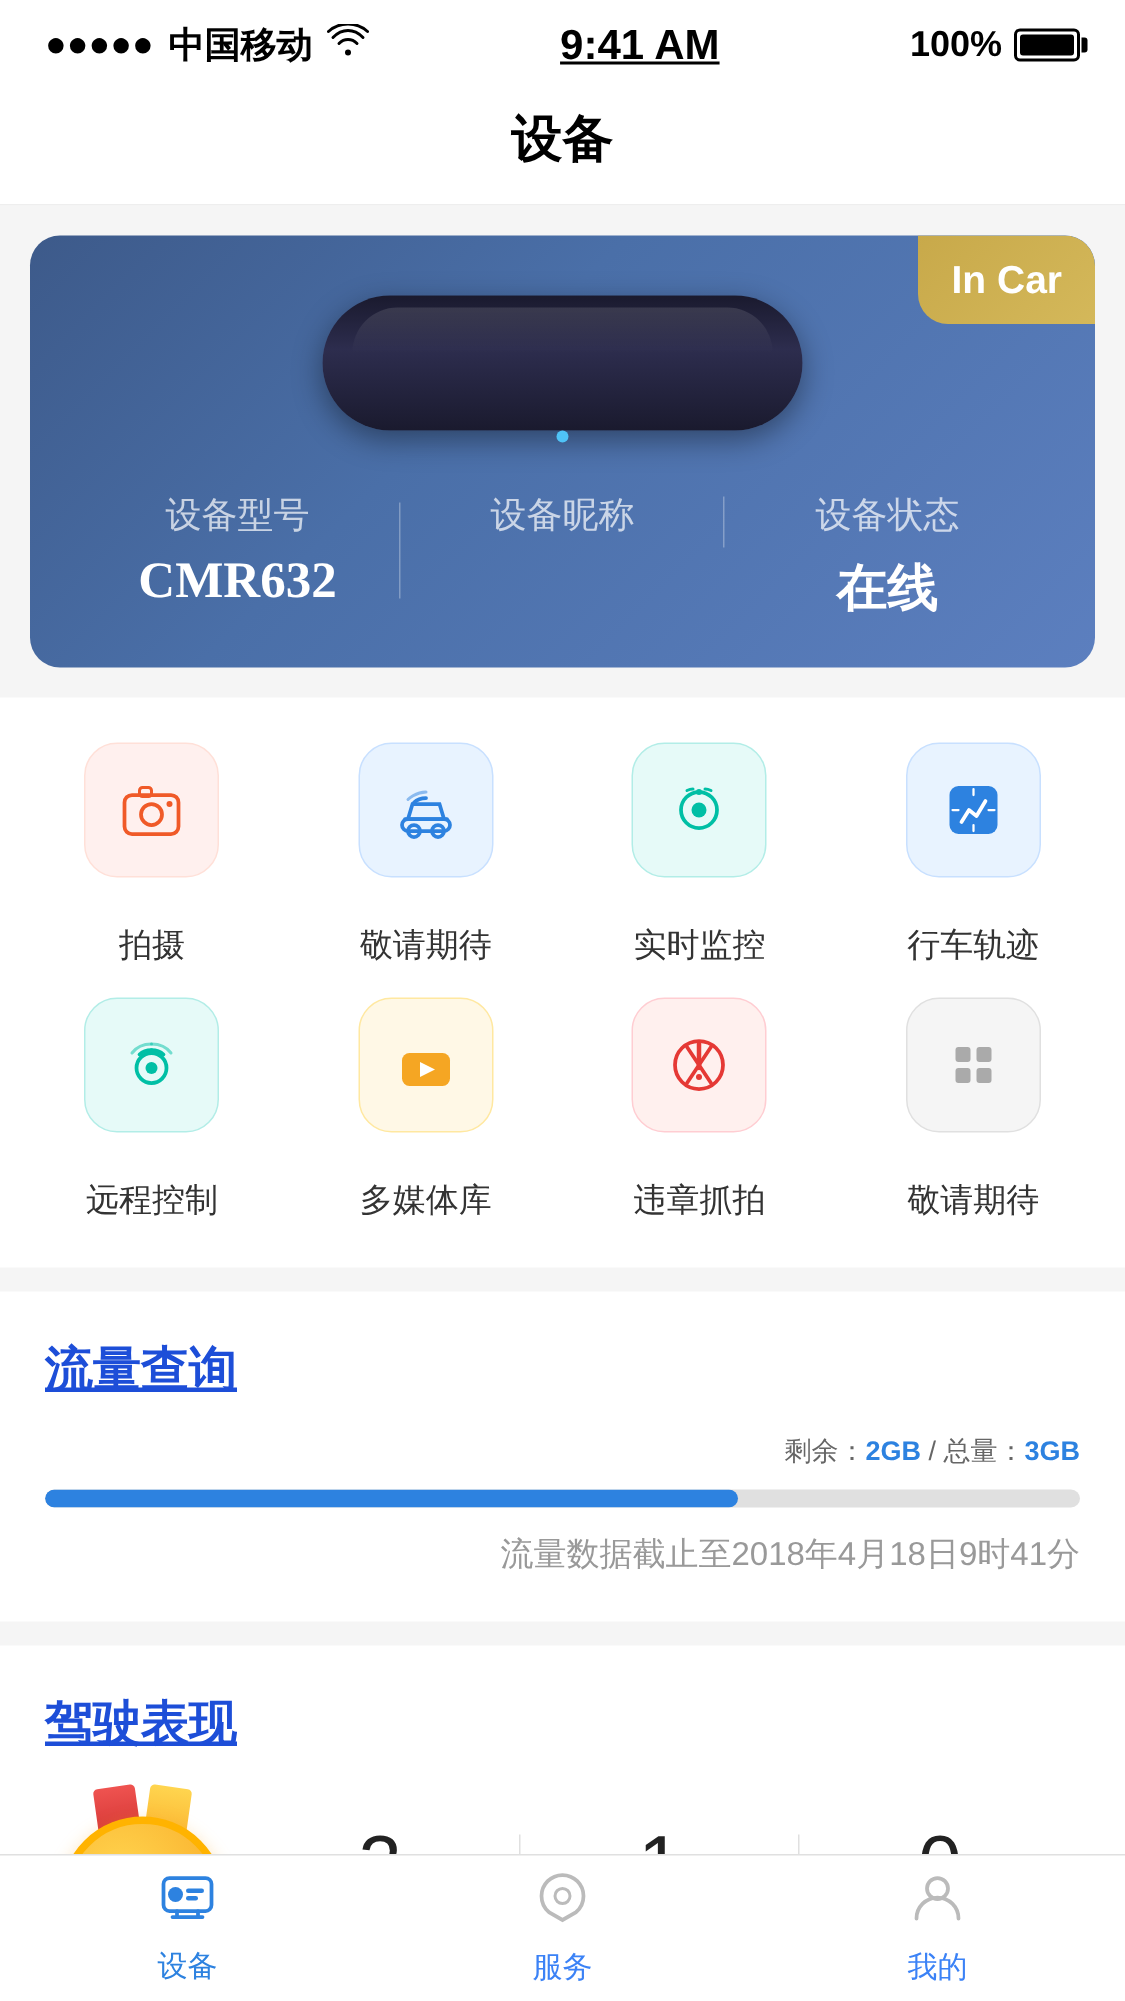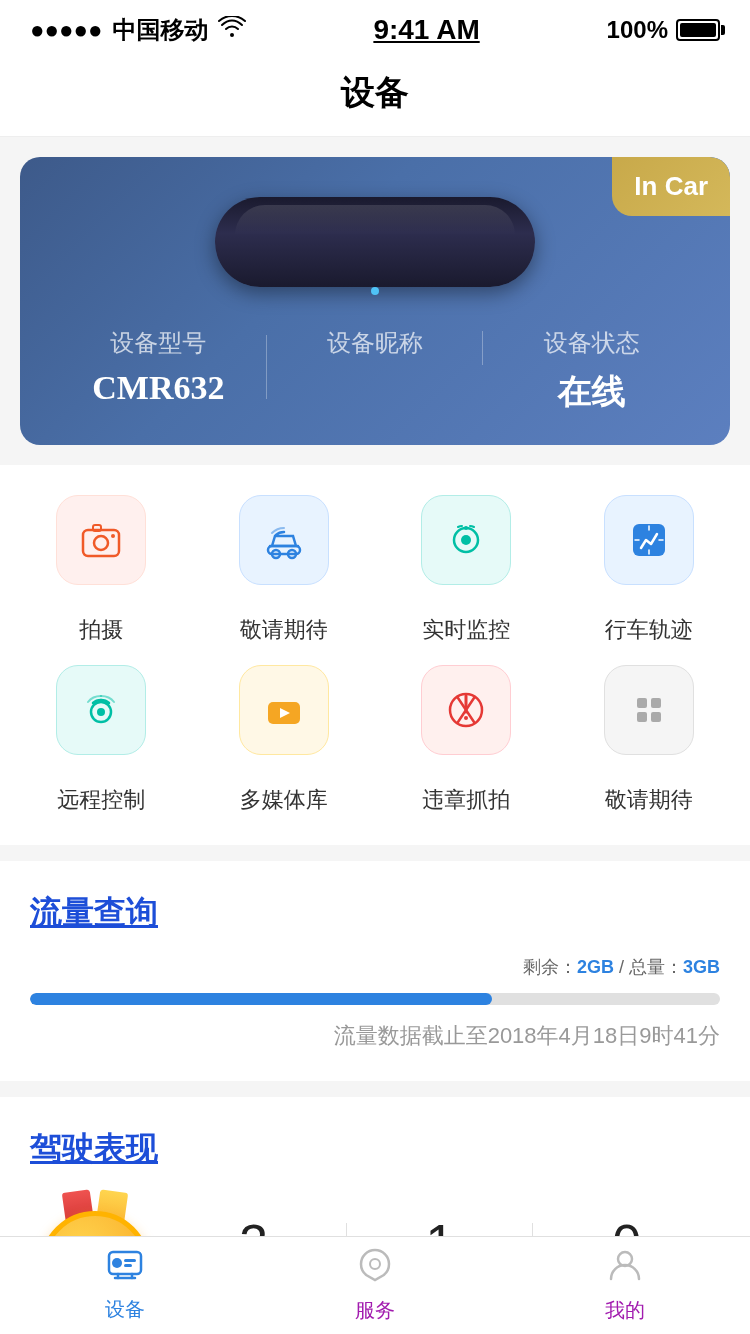--- a/index.html
+++ b/index.html
@@ -270,21 +270,21 @@
       align-items: center;
       justify-content: center;
       gap: 6px;
       cursor: pointer;
       padding: 10px 0;
     }
     .nav-icon { font-size: 34px; }
     .nav-label { font-size: 20px; }
     .nav-item.active .nav-label { color: #2d82e0; }
     .nav-item.active .nav-icon { color: #2d82e0; }
-    .nav-item:not(.active) .nav-label { color: #a21caf; }
+    .nav-item:not(.active) .nav-label { color: #3b82f6; }
     .nav-item:not(.active) .nav-icon { color: #bbb; }
 
     
     .icon-svg { width: 44px; height: 44px; }
   </style>
 </head>
 <body>
 
 <div class="status-bar">
   <div class="status-left">

